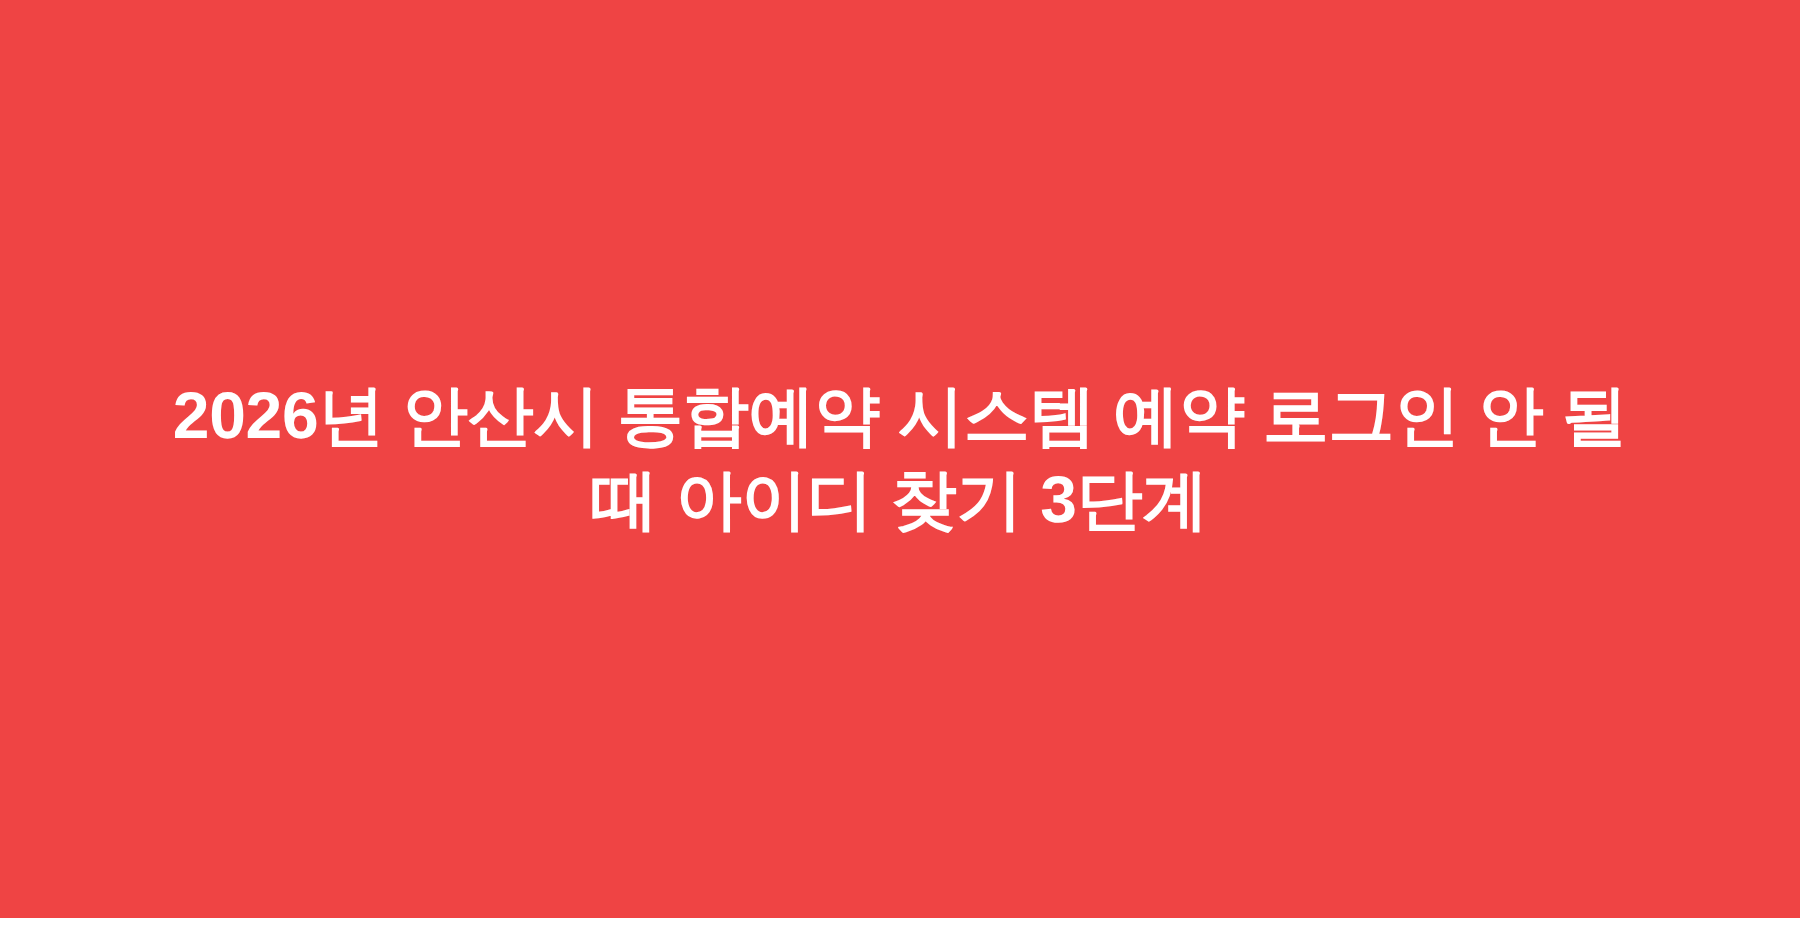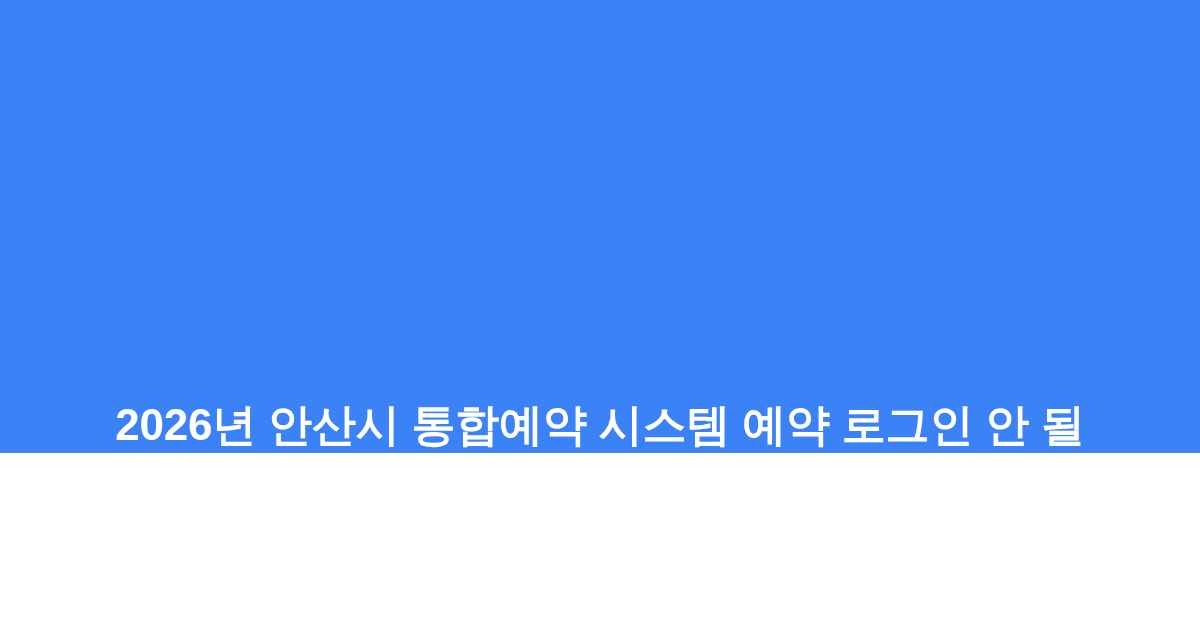--- a/index.html
+++ b/index.html
@@ -11,24 +11,24 @@
   body {
     width: 1200px;
     height: 630px;
     overflow: hidden;
     font-family: "Liberation Sans", "DejaVu Sans", sans-serif;
   }
 
   #thumbnail-card {
     position: relative;
     width: 1200px;
-    height: 453px;
-    background-color: #3b82f6;
+    height: 612px;
+    background-color: #ef4444;
     display: flex;
-    align-items: flex-end;
+    align-items: center;
     justify-content: center;
     box-sizing: border-box;
   }
 
   #title-block {
     width: 1100px;
     text-align: center;
     padding: 0 20px;
     box-sizing: border-box;
   }
@@ -46,16 +46,17 @@
 </style>
 </head>
 <body>
 
 <div id="thumbnail-card">
 
   <div id="title-block">
 
     <span class="title-line">2026년 안산시 통합예약 시스템 예약 로그인 안 될</span>
 
+    <span class="title-line">때 아이디 찾기 3단계</span>
 
   </div>
 
 </div>
 
 </body></html>

